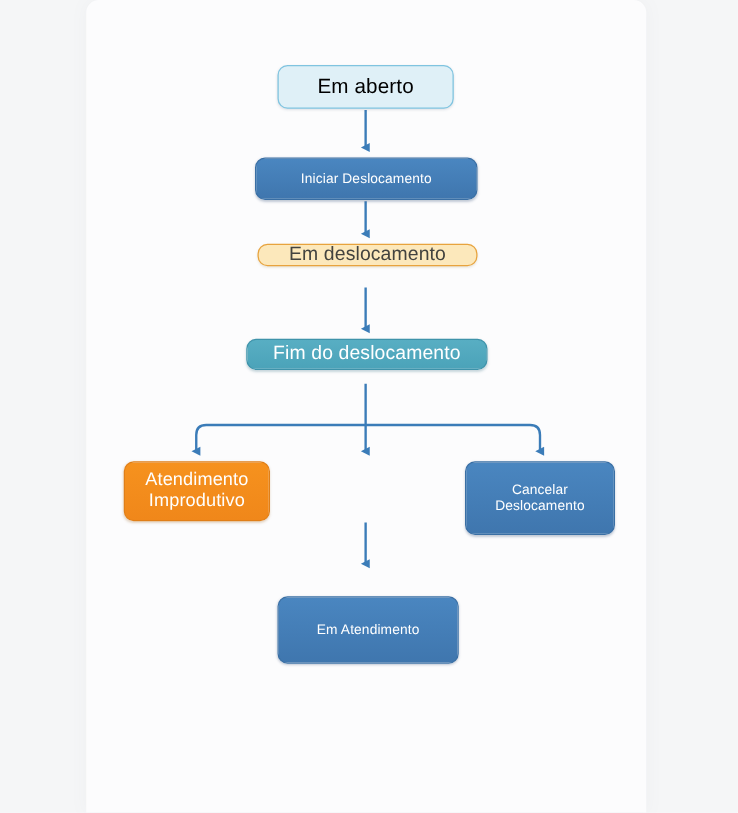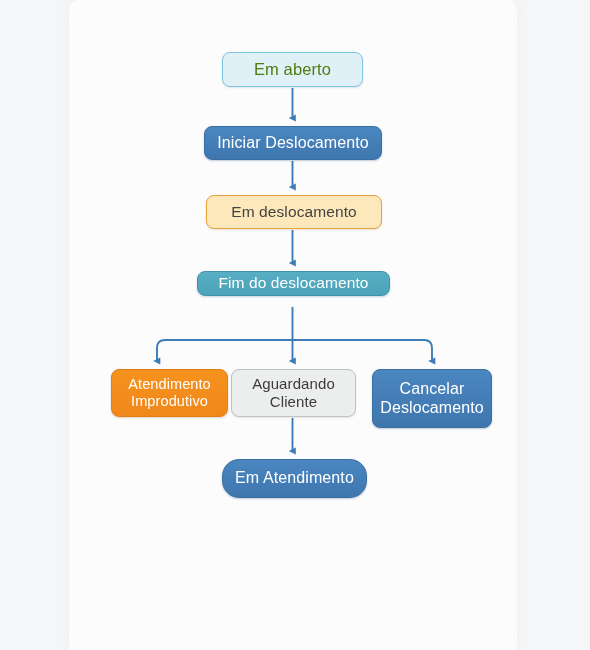--- a/index.html
+++ b/index.html
@@ -54,30 +54,30 @@
     border-radius: 8px;
     box-sizing: border-box;
     line-height: 1.18;
     white-space: pre-line;
     letter-spacing: 0.1px;
   }
 
   .node-open {
     background: #dff0f7;
     border: 1px solid #7fc4e0;
-    color: #4d7c0f;
+    color: #000000;
     font-size: 16.5px;
     box-shadow: 0 1px 2px rgba(60,90,110,0.16);
   }
 
   .node-blue {
     background: linear-gradient(180deg, #4a86c0 0%, #3f76ae 100%);
     border: 1px solid #3a6fa4;
     color: #ffffff;
-    font-size: 16px;
+    font-size: 11px;
     box-shadow: 0 1px 2px rgba(40,70,110,0.28);
   }
 
   .node-yellow {
     background: #fce8bb;
     border: 1px solid #e8a33d;
     color: #43433f;
     font-size: 15.5px;
     box-shadow: 0 1px 2px rgba(140,110,40,0.18);
   }
@@ -89,21 +89,20 @@
     font-size: 15.5px;
     box-shadow: 0 1px 2px rgba(40,100,120,0.25);
   }
 
   .node-orange {
     background: linear-gradient(180deg, #f6921e 0%, #f0871a 100%);
     border: 1px solid #e07f18;
     color: #ffffff;
     font-size: 14.5px;
     box-shadow: 0 1px 2px rgba(150,90,20,0.25);
-    margin-left: 12px;
   }
 
   .node-gray {
     background: #eceded;
     border: 1px solid #bfc2c4;
     color: #3b3b3b;
     font-size: 15px;
     box-shadow: 0 1px 2px rgba(90,90,100,0.14);
   }
 </style>
@@ -138,28 +137,26 @@
       <path d="M292.5,340 L424,340 Q432,340 432,348 L432,361" marker-end="url(#arrowhead)"></path>
 
       <path d="M292.5,418 L292.5,451" marker-end="url(#arrowhead)"></path>
     </g>
   </svg>
 
   <div class="node node-open" style="left:222px; top:52px; width:141px; height:35px;">Em aberto</div>
 
   <div class="node node-blue" style="left:204px; top:126px; width:178px; height:34px;">Iniciar Deslocamento</div>
 
-  <div class="node node-yellow" style="left:206px; top:195px; width:176px; height:34px;">Em deslocamento</div>
+  <div class="node node-yellow" style="left:206px; top:195px; width:176px; height:18px;">Em deslocamento</div>
 
   <div class="node node-teal" style="left:197px; top:271px; width:193px; height:25px;">Fim do deslocamento</div>
 
   <div class="node node-orange" style="left:99px; top:369px; width:117px; height:48px;">Atendimento
 Improdutivo</div>
 
-  <div class="node node-gray" style="left:231px; top:369px; width:125px; height:48px;">Aguardando
-Cliente</div>
 
   <div class="node node-blue" style="left:372px; top:369px; width:120px; height:59px;">Cancelar
 Deslocamento</div>
 
-  <div class="node node-blue" style="left:222px; top:459px; width:145px; height:39px;border-radius:17px;">Em Atendimento</div>
+  <div class="node node-blue" style="left:222px; top:477px; width:145px; height:54px;">Em Atendimento</div>
 
 </div>
 
 </body></html>

